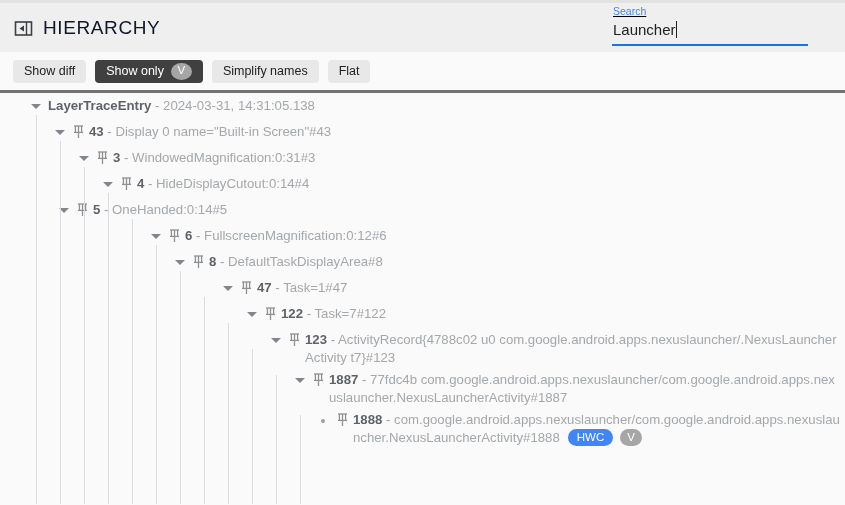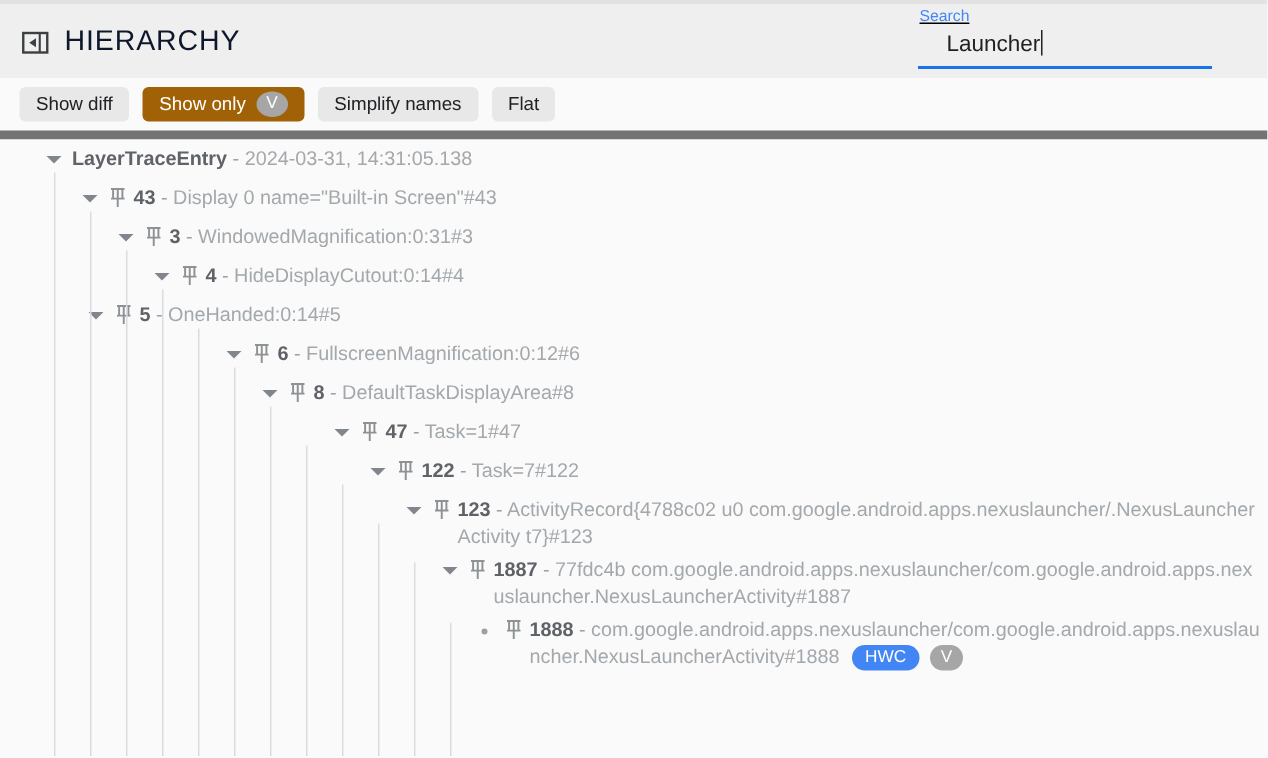--- a/index.html
+++ b/index.html
@@ -60,21 +60,20 @@
   }
   .search-label {
     font-size: 10.5px;
     color: #4285f4;
     line-height: 13px;
     padding-left: 1px;
   }
   .search-value-row {
     position: relative;
     height: 26px;
-    margin-left: 18px;
   }
   .search-value {
     font-size: 15px;
     color: #202124;
     line-height: 24px;
     padding-left: 1px;
     display: inline-block;
   }
   .caret {
     display: inline-block;
@@ -91,41 +90,41 @@
   }
 
   
   .toolbar {
     height: 41px;
     background: #fafafa;
     display: flex;
     align-items: center;
     gap: 9px;
     padding-left: 13px;
-    border-bottom: 6px solid #737373;
+    border-bottom: 3px solid #737373;
     box-sizing: border-box;
   }
   .tb-btn {
     background: #e8e8e8;
     border: none;
     border-radius: 4px;
     height: 23px;
     padding: 0 11px;
     font-size: 12.5px;
     font-family: "Liberation Sans", sans-serif;
     color: #202124;
     line-height: 23px;
     cursor: pointer;
     display: flex;
     align-items: center;
     gap: 7px;
     white-space: nowrap;
   }
   .tb-btn.active {
-    background: #a16207;
+    background: #404040;
     color: #ffffff;
   }
   .chip-v {
     background: #a6a6a6;
     color: #ffffff;
     border-radius: 50%;
     width: 21px;
     height: 17px;
     font-size: 11.5px;
     display: flex;

